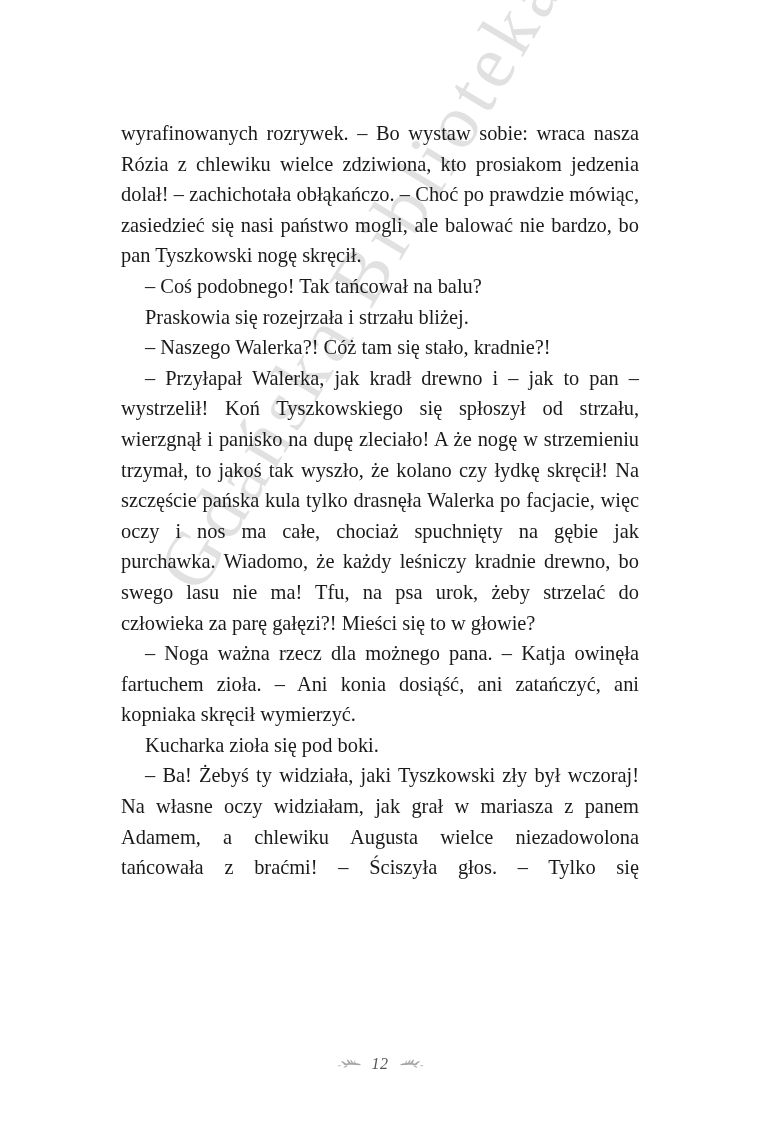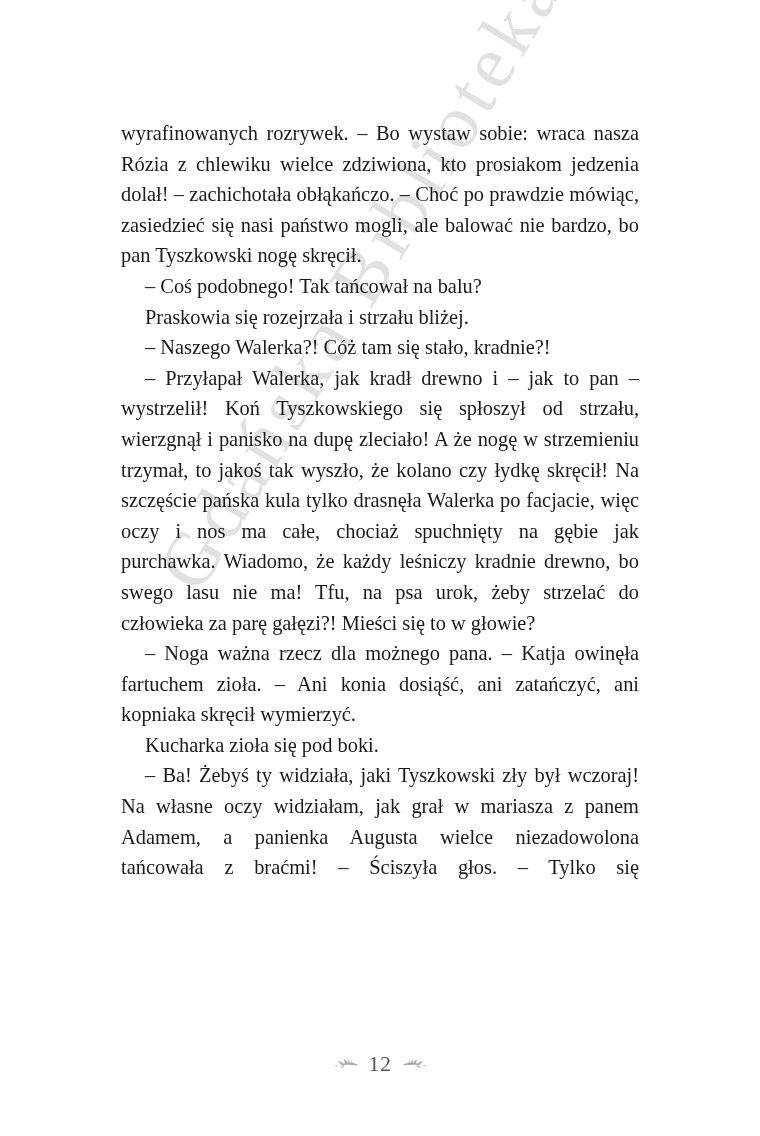--- a/index.html
+++ b/index.html
@@ -83,24 +83,25 @@
     top: 1046px;
     width: 760px;
     height: 36px;
     display: flex;
     align-items: center;
     justify-content: center;
     gap: 9px;
     z-index: 2;
   }
   .folio {
-    font-size: 22px;
+    font-size: 16px;
     color: #555555;
     font-family: "Liberation Serif", "DejaVu Serif", serif;
     letter-spacing: 0.5px;
+    font-style: italic;
   }
   .ornament {
     width: 26px;
     height: 16px;
     display: block;
     opacity: 0.62;
   }
   .ornament.flip {
     transform: scaleX(-1);
   }
@@ -116,21 +117,21 @@
   </div>
 
   <div class="textblock">
     <p class="para noindent">wyrafinowanych rozrywek. – Bo wystaw sobie: wraca nasza Rózia z chlewiku wielce zdziwiona, kto prosiakom jedzenia dolał! – zachichotała obłąkańczo. – Choć po prawdzie mówiąc, zasiedzieć się nasi państwo mogli, ale balować nie bardzo, bo pan Tyszkowski nogę skręcił.</p>
     <p class="para">– Coś podobnego! Tak tańcował na balu?</p>
     <p class="para">Praskowia się rozejrzała i strzału bliżej.</p>
     <p class="para">– Naszego Walerka?! Cóż tam się stało, kradnie?!</p>
     <p class="para">– Przyłapał Walerka, jak kradł drewno i – jak to pan – wystrzelił! Koń Tyszkowskiego się spłoszył od strzału, wierzgnął i panisko na dupę zleciało! A że nogę w strzemieniu trzymał, to jakoś tak wyszło, że kolano czy łydkę skręcił! Na szczęście pańska kula tylko drasnęła Walerka po facjacie, więc oczy i nos ma całe, chociaż spuchnięty na gębie jak purchawka. Wiadomo, że każdy leśniczy kradnie drewno, bo swego lasu nie ma! Tfu, na psa urok, żeby strzelać do człowieka za parę gałęzi?! Mieści się to w głowie?</p>
     <p class="para">– Noga ważna rzecz dla możnego pana. – Katja owinęła fartuchem zioła. – Ani konia dosiąść, ani zatańczyć, ani kopniaka skręcił wymierzyć.</p>
     <p class="para">Kucharka zioła się pod boki.</p>
-    <p class="para run-on">– Ba! Żebyś ty widziała, jaki Tyszkowski zły był wczoraj! Na własne oczy widziałam, jak grał w mariasza z panem Adamem, a panienka Augusta wielce niezadowolona tańcowała z braćmi! – Ściszyła głos. – Tylko się</p>
+    <p class="para run-on">– Ba! Żebyś ty widziała, jaki Tyszkowski zły był wczoraj! Na własne oczy widziałam, jak grał w mariasza z panem Adamem, a chlewiku Augusta wielce niezadowolona tańcowała z braćmi! – Ściszyła głos. – Tylko się</p>
   </div>
 
   <div class="footer">
     <span class="ornament">
       <svg viewBox="0 0 26 16" xmlns="http://www.w3.org/2000/svg">
         <g fill="#6e6e6e">
           <path d="M23.5 8.2 C19 6.6 14 6.2 9.5 7.4 C8.2 7.75 7.1 8.3 6.2 9.0 C7.4 9.1 8.6 9.1 9.8 9.0 C14.2 8.55 18.9 8.7 23.5 9.3 Z"></path>
           <path d="M13.8 7.3 C13.0 5.5 11.6 4.1 9.8 3.3 C10.1 4.9 10.7 6.3 11.7 7.5 Z"></path>
           <path d="M9.2 7.9 C7.9 6.4 6.1 5.4 4.1 5.1 C4.9 6.6 6.1 7.8 7.6 8.5 Z"></path>
           <path d="M10.6 9.6 C9.6 10.9 8.1 11.8 6.4 12.0 C7.1 10.7 8.2 9.8 9.6 9.3 Z"></path>

